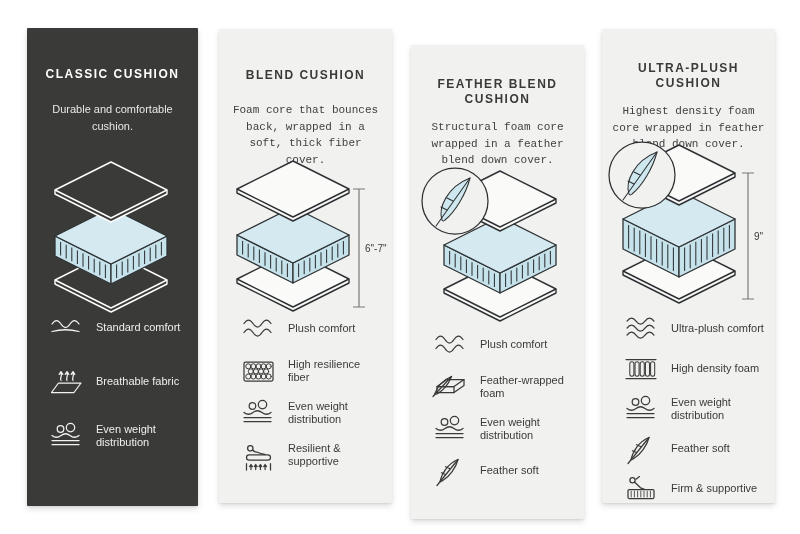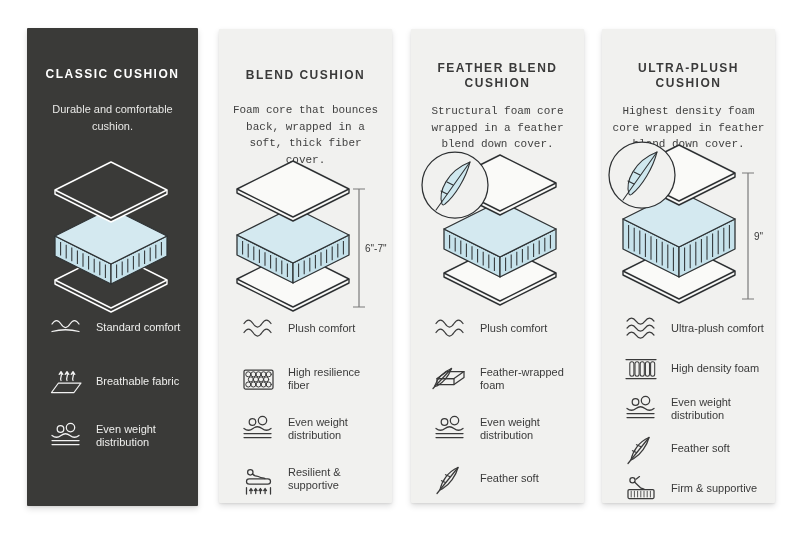--- a/index.html
+++ b/index.html
@@ -3,21 +3,21 @@
 <meta charset="utf-8">
 <style>
   html,body{margin:0;padding:0;background:#ffffff;}
   .stage{position:relative;width:800px;height:533px;background:#ffffff;overflow:hidden;
          font-family:"Liberation Sans", sans-serif;}
   .panel{position:absolute;top:29px;height:474px;width:173px;border-radius:1px;
          box-shadow:0 3px 6px rgba(0,0,0,0.13), 0 1px 2px rgba(0,0,0,0.08);}
   .p-dark{background:#3a3a38;}
   .p-light{background:#f1f1ef;}
   .panel-1{left:27px;top:28px;width:171px;height:478px;}
-  .panel-2{left:219px;} .panel-3{left:411px;} .panel-4{left:602px;}
+  .panel-2{left:219px;} .panel-3{left:411px;margin-top:16px;} .panel-4{left:602px;}
 
   .title{position:absolute;top:20px;left:8px;right:8px;height:34px;
          display:flex;align-items:center;justify-content:center;text-align:center;
          font-size:12px;font-weight:700;letter-spacing:1.5px;line-height:15px;}
   .p-dark .title{color:#ffffff;} .p-light .title{color:#3a3a3a;}
 
   .desc{position:absolute;left:0;right:0;text-align:center;font-size:11px;line-height:16.5px;}
   .desc span{display:inline-block;}
   .p-dark .desc{color:#e8e8e6;} .p-light .desc{color:#3f3f3f;font-family:Liberation Mono, monospace;}
   .panel-1 .desc,.panel-2 .desc{top:57px;margin-top:16px;}
@@ -34,21 +34,21 @@
   .p-light .slab{stroke:#2e3133;fill:#fafaf8;}
   .hatch line{stroke:#2f3335;stroke-width:1.05;}
   .measure path{stroke:#7b7b7b;stroke-width:1.2;fill:none;}
   .measure text{fill:#3a3a3a;font-size:10px;font-family:"Liberation Sans",sans-serif;}
   .feather-circle circle{fill:#f1f1ef;stroke:#2e3133;stroke-width:1.25;}
   .feather-circle .leaf{fill:#cfe8ef;stroke:#2e3133;stroke-width:1.05;stroke-linejoin:round;}
   .feather-circle .stem{fill:none;stroke:#2e3133;stroke-width:1.05;stroke-linecap:round;}
 
   .features{position:absolute;left:21px;right:8px;top:284px;display:flex;flex-direction:column;}
   .panel-1 .features{gap:22px;}
-  .panel-2 .features,.panel-3 .features{gap:18px;}
+  .panel-2 .features,.panel-3 .features{gap:10px;}
   .panel-4 .features{gap:8px;}
   .feature{display:flex;align-items:center;min-height:26px;}
   .ficon{width:36px;height:32px;flex-shrink:0;}
   .p-dark .ficon{color:#f2f2f2;} .p-light .ficon{color:#3a3a3a;}
   .ficon use{stroke:currentColor;fill:none;stroke-width:1.25;stroke-linecap:round;stroke-linejoin:round;}
   .flabel{margin-left:12px;max-width:100px;font-size:11px;line-height:13.5px;}
   .p-dark .flabel{color:#efefed;} .p-light .flabel{color:#3a3a3a;}
 </style>
 </head>
 <body>

